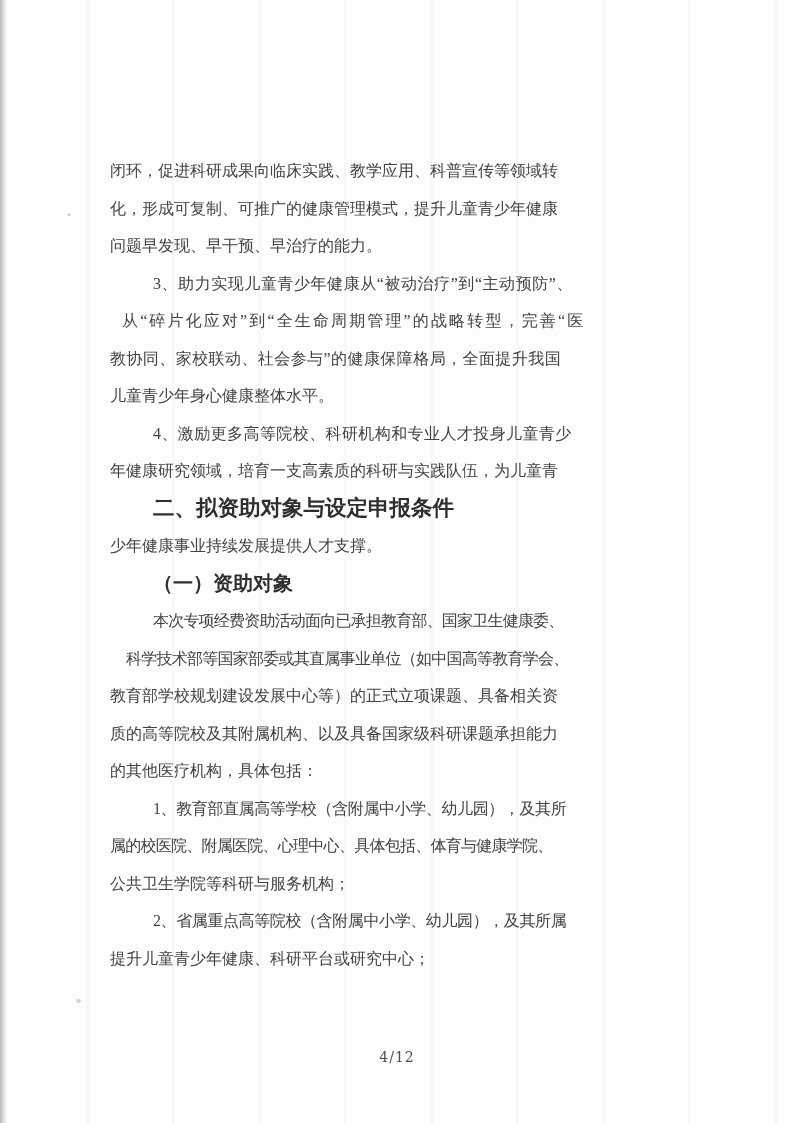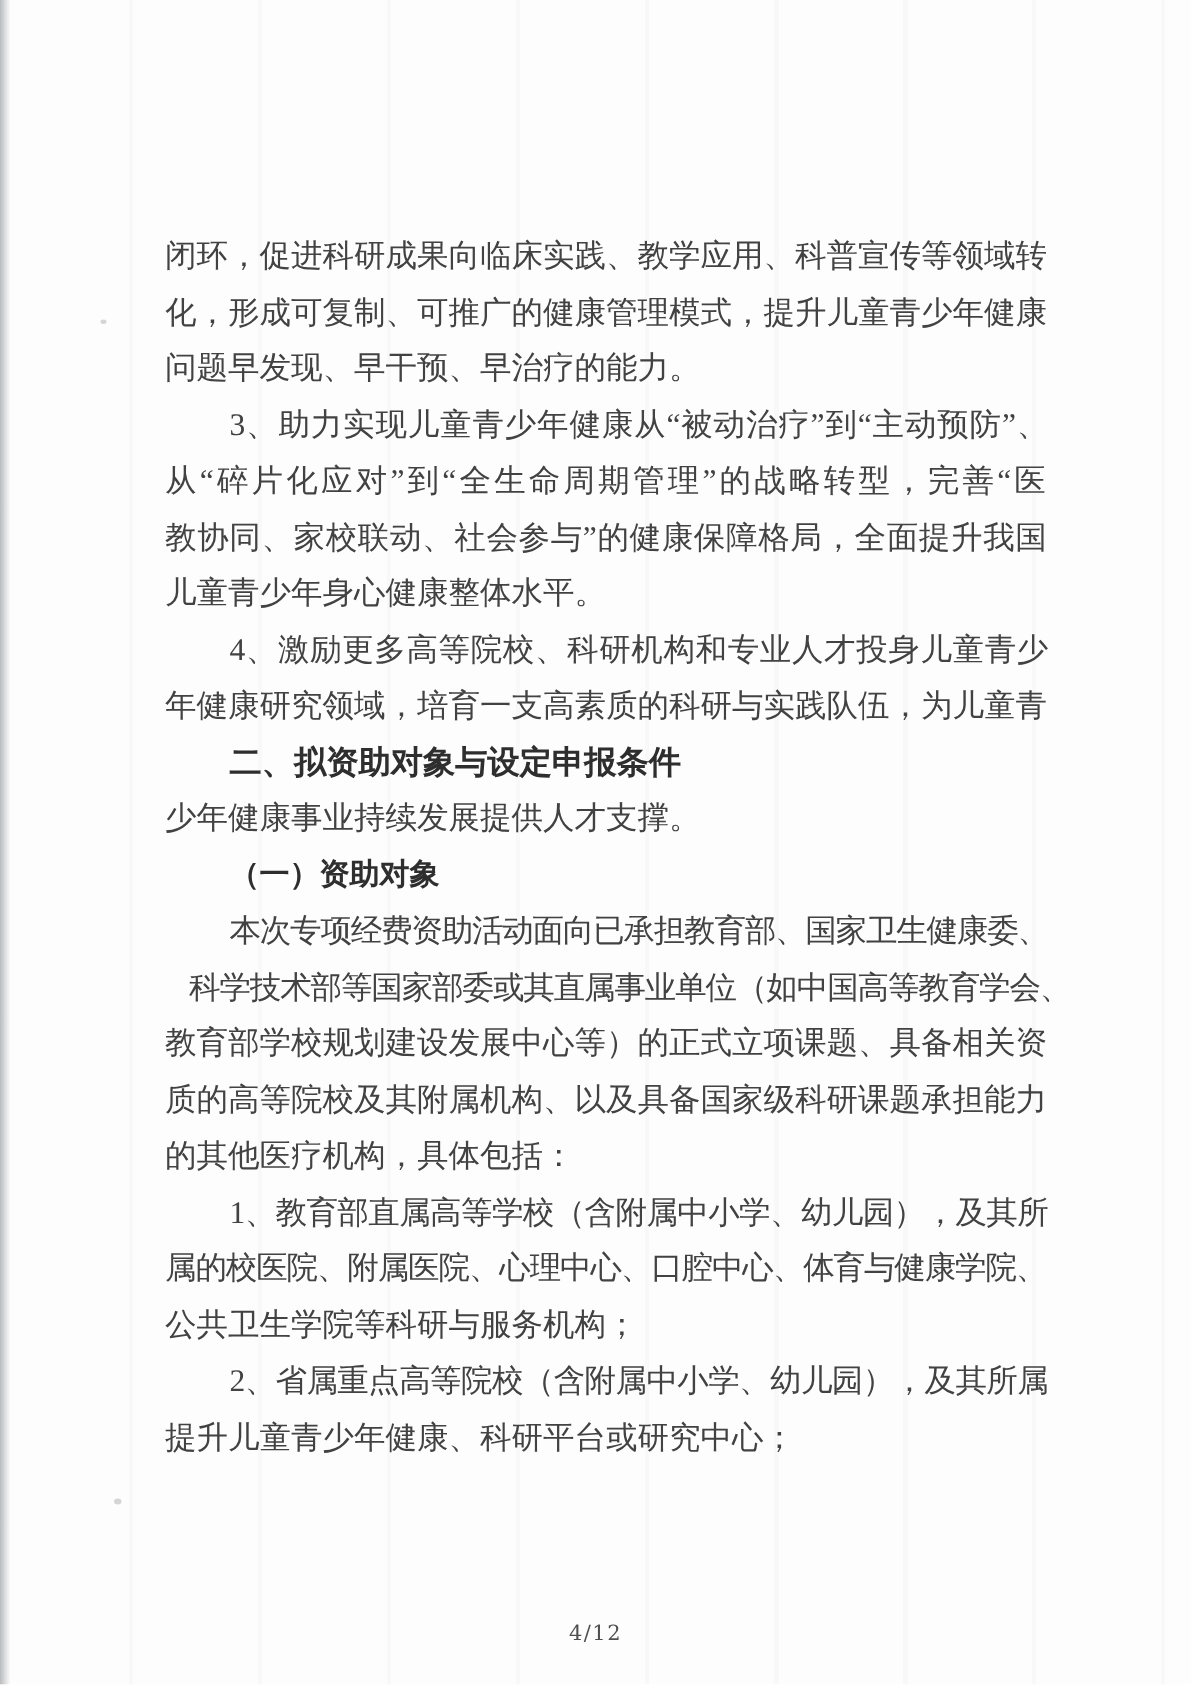--- a/index.html
+++ b/index.html
@@ -51,40 +51,40 @@
 
   .content {
     position: absolute;
     left: 110px;
     top: 152px;
     width: 602px;
   }
   .line {
     height: 37.5px;
     line-height: 37.5px;
-    font-size: 21px;
+    font-size: 16px;
     color: var(--body-text, #424242);
     white-space: nowrap;
   }
   .line.indent { padding-left: 43px; }
   .line.heading-hei {
     font-family: "Liberation Sans", "DejaVu Sans", sans-serif;
     font-weight: bold;
     color: var(--heading-text, #2e2e2e);
     font-size: 21.5px;
   }
   .line.heading-kai {
     font-weight: 700;
     color: var(--heading-text, #3a3a3a);
     font-size: 20px;
   }
   .footer {
     position: absolute;
     left: 0;
-    top: 1080px;
+    top: 1048px;
     width: 100%;
     text-align: center;
   }
   .page-num {
     font-size: 14px;
     color: var(--footer-text, #4f4f4f);
     letter-spacing: 1px;
     font-family: "DejaVu Serif", "Liberation Serif", serif;
   }
 </style>
@@ -95,35 +95,35 @@
   <div class="streaks"></div>
   <div class="edge-shade"></div>
   <div class="speck speck-1"></div>
   <div class="speck speck-2"></div>
 
   <main class="content" id="doc-content">
       <div class="line body"><span>闭环，促进科研成果向临床实践、教学应用、科普宣传等领域转</span></div>
       <div class="line body"><span>化，形成可复制、可推广的健康管理模式，提升儿童青少年健康</span></div>
       <div class="line body last"><span>问题早发现、早干预、早治疗的能力。</span></div>
       <div class="line body indent"><span style="letter-spacing: 0.556362px;">3、助力实现儿童青少年健康从“被动治疗”到“主动预防”、</span></div>
-      <div class="line body"><span style="letter-spacing: 2.13504px;">从“碎片化应对”到“全生命周期管理”的战略转型，完善“医</span></div>
+      <div class="line body"><span style="letter-spacing: 2.13504px; margin-left: 12px;">从“碎片化应对”到“全生命周期管理”的战略转型，完善“医</span></div>
       <div class="line body"><span style="letter-spacing: 0.426897px;">教协同、家校联动、社会参与”的健康保障格局，全面提升我国</span></div>
       <div class="line body last"><span>儿童青少年身心健康整体水平。</span></div>
       <div class="line body indent"><span style="letter-spacing: 0.413462px;">4、激励更多高等院校、科研机构和专业人才投身儿童青少</span></div>
       <div class="line body"><span>年健康研究领域，培育一支高素质的科研与实践队伍，为儿童青</span></div>
       <div class="line heading-hei indent last"><span>二、拟资助对象与设定申报条件</span></div>
       <div class="line body last"><span>少年健康事业持续发展提供人才支撑。</span></div>
       <div class="line heading-kai indent last"><span>（一）资助对象</span></div>
       <div class="line body indent"><span style="letter-spacing: -0.796296px;">本次专项经费资助活动面向已承担教育部、国家卫生健康委、</span></div>
       <div class="line body"><span style="letter-spacing: -0.741379px; margin-left: 16px;">科学技术部等国家部委或其直属事业单位（如中国高等教育学会、</span></div>
       <div class="line body"><span>教育部学校规划建设发展中心等）的正式立项课题、具备相关资</span></div>
       <div class="line body"><span>质的高等院校及其附属机构、以及具备国家级科研课题承担能力</span></div>
       <div class="line body last"><span>的其他医疗机构，具体包括：</span></div>
       <div class="line body indent"><span style="letter-spacing: -0.398148px;">1、教育部直属高等学校（含附属中小学、幼儿园），及其所</span></div>
-      <div class="line body"><span style="letter-spacing: -0.741379px;">属的校医院、附属医院、心理中心、口腔中心、体育与健康学院、</span></div>
+      <div class="line body"><span style="letter-spacing: -0.741379px;">属的校医院、附属医院、心理中心、具体包括、体育与健康学院、</span></div>
       <div class="line body last"><span>公共卫生学院等科研与服务机构；</span></div>
       <div class="line body indent"><span style="letter-spacing: -0.398148px;">2、省属重点高等院校（含附属中小学、幼儿园），及其所属</span></div>
       <div class="line body last"><span>提升儿童青少年健康、科研平台或研究中心；</span></div>
     </main>
 
   <footer class="footer">
     <span class="page-num">4/12</span>
   </footer>
 </div>
 

